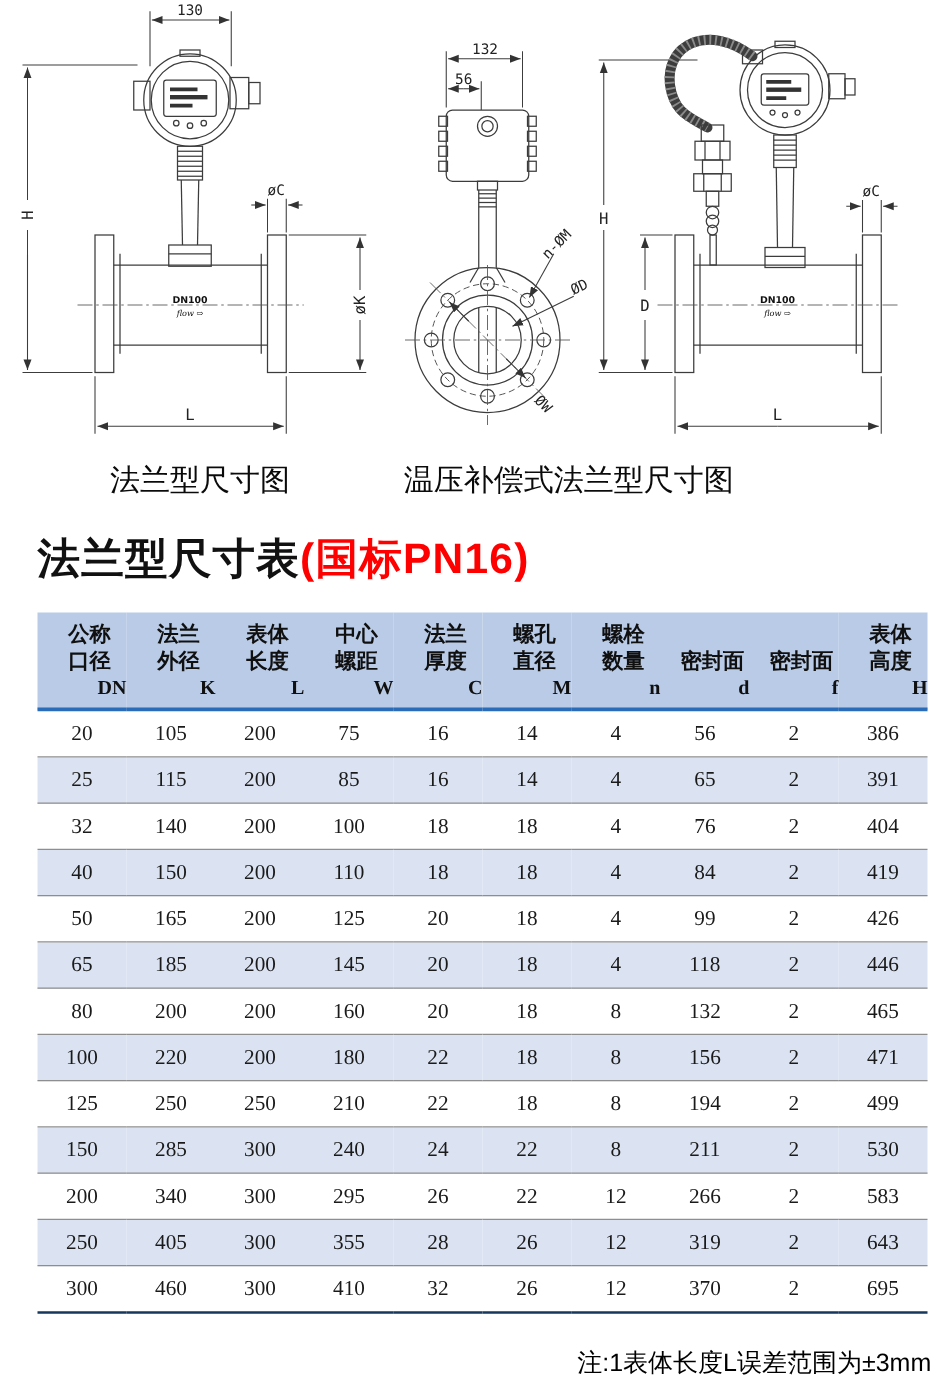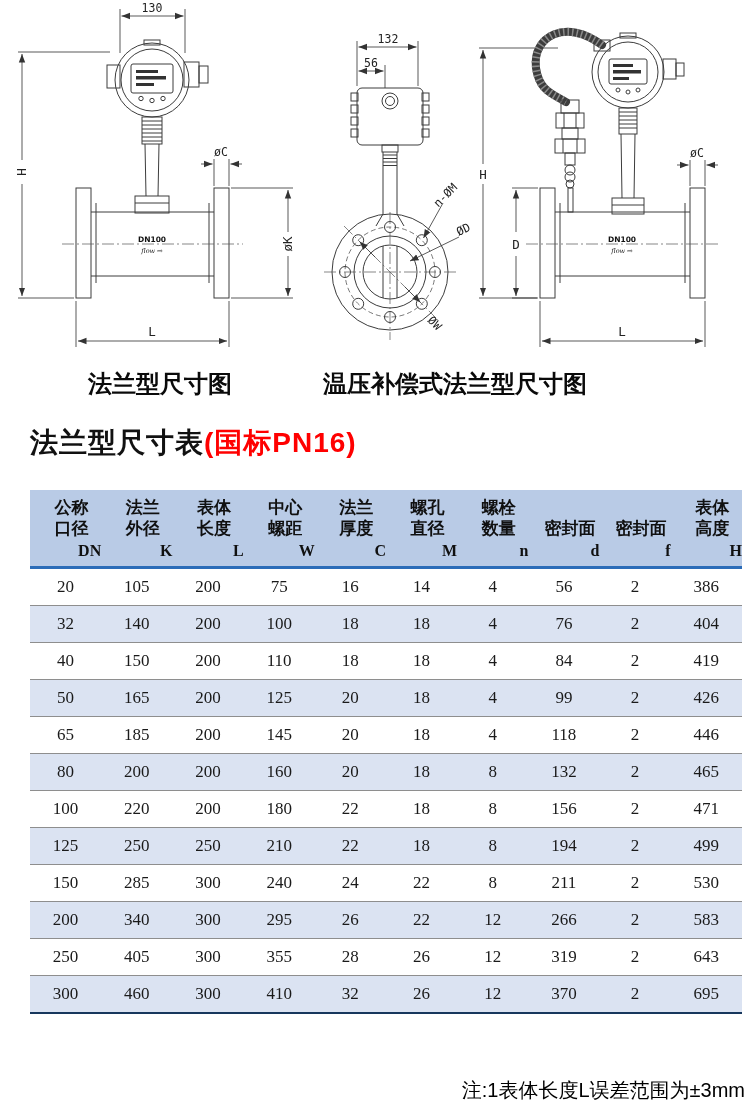--- a/index.html
+++ b/index.html
@@ -17,26 +17,26 @@
   .cl{stroke:#555;stroke-width:.7;fill:none;stroke-dasharray:12 3 2 3;}
   .bc{stroke:#555;stroke-width:.8;fill:none;stroke-dasharray:5 3;}
   .fl{fill:#333;stroke:none;}
   .dt{font-family:"DejaVu Sans Mono",monospace;font-size:11.5px;fill:#222;}
   .dl{font-family:"DejaVu Sans Mono",monospace;font-size:12.5px;fill:#222;}
   .bt{font-family:"DejaVu Sans",sans-serif;font-size:7.5px;font-weight:700;fill:#111;}
   .lg{font-family:"DejaVu Serif",serif;font-size:6.5px;font-style:italic;fill:#111;}
   .hose{stroke:#3d3d3d;stroke-width:8;fill:none;stroke-linecap:round;}
   .hose2{stroke:#8a8a8a;stroke-width:8;fill:none;stroke-dasharray:1.5 3;stroke-linecap:butt;}
 
-  .caption{position:absolute;top:368px;font-size:24px;font-weight:700;color:#0a0a0a;
+  .caption{position:absolute;top:368px;font-size:24px;font-weight:400;color:#0a0a0a;
            transform:translateX(-50%);white-space:nowrap;}
   .caption.c1{left:160px;} .caption.c2{left:455px;}
 
   
-  .title{position:absolute;top:424px;left:30px;font-size:28px;font-weight:700;
+  .title{position:absolute;top:424px;left:30px;font-size:34px;font-weight:700;
          letter-spacing:1px;white-space:nowrap;}
   .title .red{color:var(--title-red);}
 
   
   .spec-table{position:absolute;top:490px;left:30px;width:712px;
               border-collapse:collapse;table-layout:fixed;}
   .spec-table thead tr{background:var(--header-bg);}
   .spec-table th{padding:7px 0 5px;border-bottom:3px solid var(--header-rule);
                  font-weight:700;vertical-align:bottom;}
   .spec-table th .cn{font-size:17px;line-height:21px;height:21px;color:#101010;padding-left:12px;}
@@ -343,20 +343,32 @@
           <td>200</td>
           <td>75</td>
           <td>16</td>
           <td>14</td>
           <td>4</td>
           <td>56</td>
           <td>2</td>
           <td>386</td>
         </tr>
         <tr>
+          <td>25</td>
+          <td>115</td>
+          <td>200</td>
+          <td>85</td>
+          <td>16</td>
+          <td>14</td>
+          <td>4</td>
+          <td>65</td>
+          <td>2</td>
+          <td>391</td>
+        </tr>
+        <tr>
           <td>32</td>
           <td>140</td>
           <td>200</td>
           <td>100</td>
           <td>18</td>
           <td>18</td>
           <td>4</td>
           <td>76</td>
           <td>2</td>
           <td>404</td>

